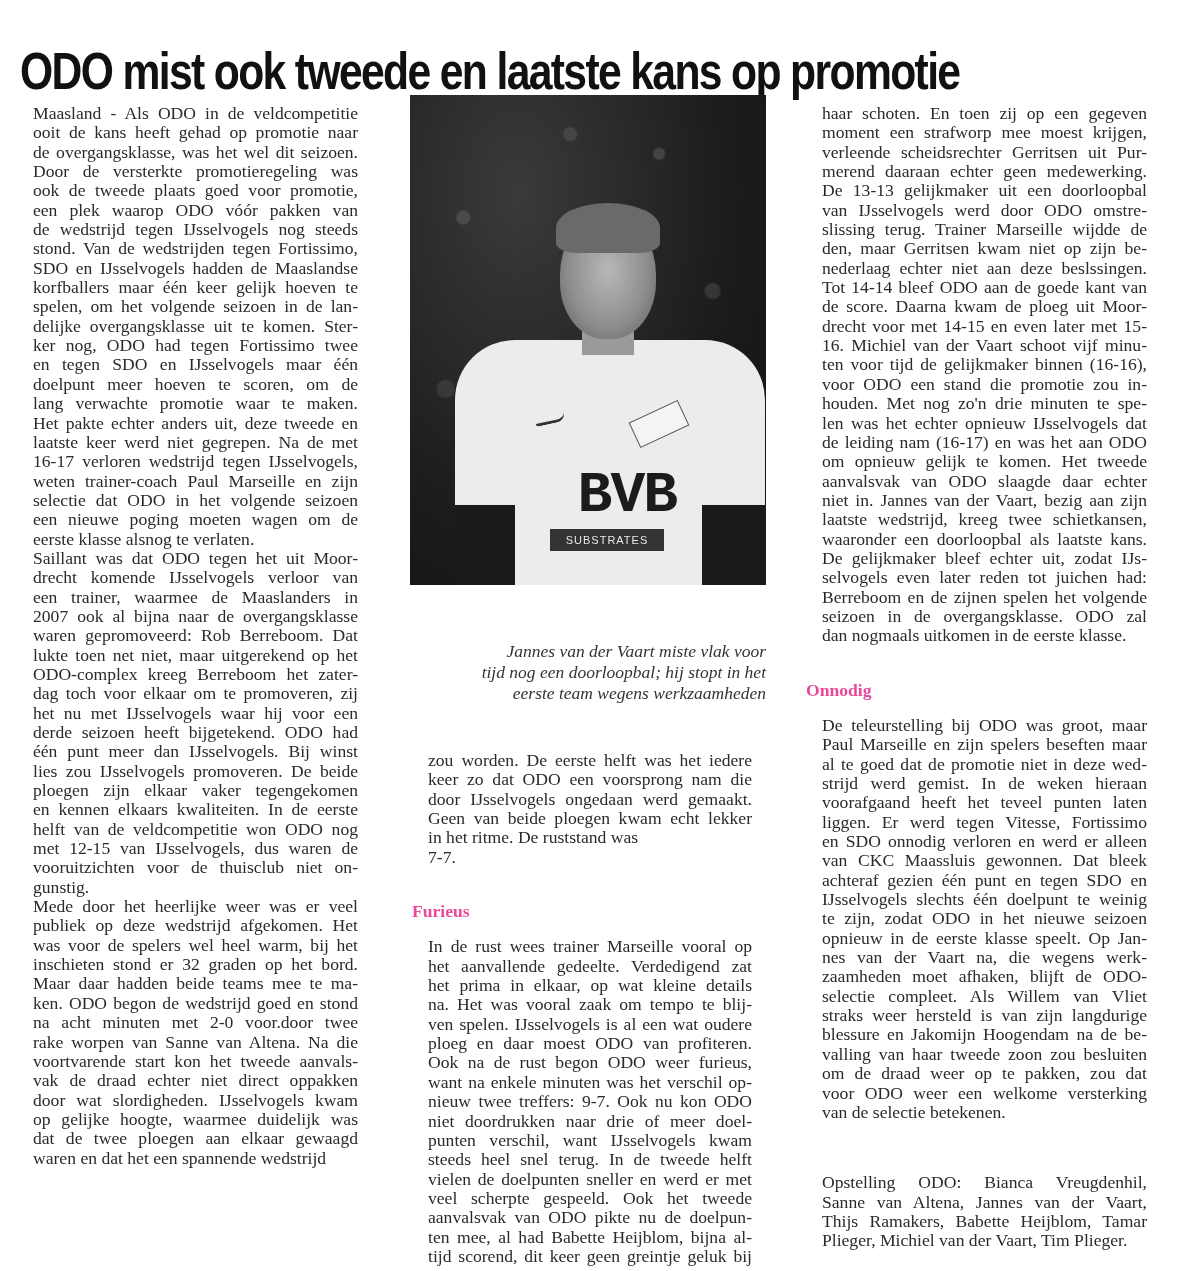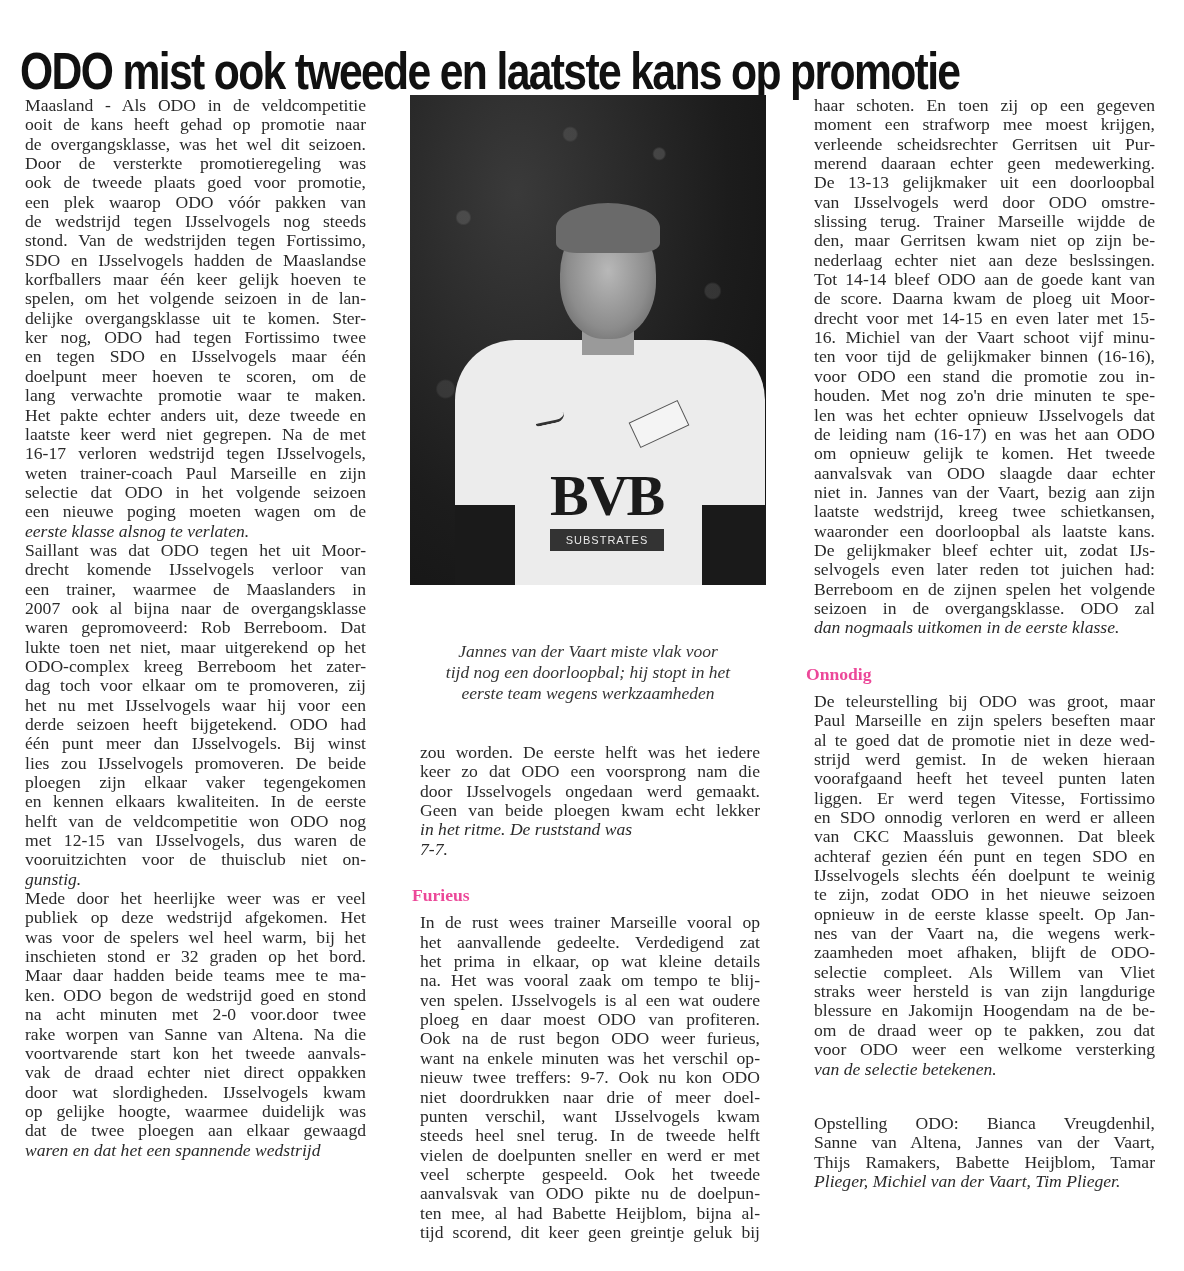--- a/index.html
+++ b/index.html
@@ -13,23 +13,23 @@
     position: absolute; left: 20px; top: 4px; width: 1150px;
     font-family: "Liberation Sans", "DejaVu Sans", sans-serif;
     font-weight: bold; font-size: 52px; line-height: 64px;
     letter-spacing: -2px; color: #111; white-space: nowrap;
     transform: scaleX(0.82); transform-origin: left top;
   }
   .col {
     position: absolute; font-size: 17.6px; line-height: 19.35px;
     text-align: justify; color: #2a2a2a;
   }
-  .col p { margin: 8px; }
+  .col p { margin: 16px; }
   .col .line { display: block; text-align: justify; text-align-last: justify; white-space: nowrap; }
-  .col .line.last { text-align-last: left; font-style: italic; }
+  .col .line.last { text-align-last: left; }
   .col1 { left: 17px; top: 88px; width: 357px; }
   .col2 { left: 412px; top: 735px; width: 356px; }
   .col3 { left: 806px; top: 88px; width: 357px; }
   .subhead { font-weight: bold; display: block; color: #ec4899; }
   .spacer { display: block; height: 19px; }
   .photo {
     position: absolute; left: 410px; top: 95px; width: 356px; height: 490px;
     background: radial-gradient(ellipse at 30% 20%, #3a3a3a 0%, #1c1c1c 60%, #111 100%);
     overflow: hidden;
   }
@@ -63,35 +63,35 @@
   .photo .swoosh {
     position: absolute; left: 125px; top: 320px; width: 30px; height: 6px;
     border-bottom: 3px solid #333; border-radius: 0 0 30px 10px; transform: rotate(-12deg);
   }
   .photo .badge {
     position: absolute; left: 222px; top: 315px; width: 52px; height: 26px;
     border: 1px solid #555; background: #f4f4f4; transform: rotate(-25deg);
   }
   .photo .sponsor {
     position: absolute; left: 140px; top: 372px; width: 126px;
-    font-family: Liberation Serif, serif;
+    font-family: Liberation Mono, monospace;
     font-weight: bold; font-size: 58px; line-height: 58px; color: #1b1b1b;
-    letter-spacing: -2px; text-align: left;
+    letter-spacing: -2px; text-align: right;
   }
   .photo .sponsor-sub {
     position: absolute; left: 140px; top: 434px; width: 114px; height: 22px;
     background: #333; color: #e8e8e8;
     font-family: "Liberation Sans", "DejaVu Sans", sans-serif;
     font-size: 11px; line-height: 22px; text-align: center; letter-spacing: 1px;
   }
   .caption {
     position: absolute; left: 410px; top: 641px; width: 356px;
     font-style: italic; font-size: 17.5px; line-height: 21px; text-align: center; color: #333;
   }
-  .caption span { display: block; }
+  .caption span { display: block; text-align: right; }
 </style>
 </head>
 <body>
 
 <h1 class="headline">ODO mist ook tweede en laatste kans op promotie</h1>
 
 <div class="col col1">
   <p>
       <span class="line">Maasland - Als ODO in de veldcompetitie</span>
       <span class="line">ooit de kans heeft gehad op promotie naar</span>
@@ -247,20 +247,21 @@
       <span class="line">van CKC Maassluis gewonnen. Dat bleek</span>
       <span class="line">achteraf gezien één punt en tegen SDO en</span>
       <span class="line">IJsselvogels slechts één doelpunt te weinig</span>
       <span class="line">te zijn, zodat ODO in het nieuwe seizoen</span>
       <span class="line">opnieuw in de eerste klasse speelt. Op Jan-</span>
       <span class="line">nes van der Vaart na, die wegens werk-</span>
       <span class="line">zaamheden moet afhaken, blijft de ODO-</span>
       <span class="line">selectie compleet. Als Willem van Vliet</span>
       <span class="line">straks weer hersteld is van zijn langdurige</span>
       <span class="line">blessure en Jakomijn Hoogendam na de be-</span>
+      <span class="line">valling van haar tweede zoon zou besluiten</span>
       <span class="line">om de draad weer op te pakken, zou dat</span>
       <span class="line">voor ODO weer een welkome versterking</span>
       <span class="line last">van de selectie betekenen.</span>
     </p>
   <span class="spacer"></span>
   <p>
       <span class="line">Opstelling ODO: Bianca Vreugdenhil,</span>
       <span class="line">Sanne van Altena, Jannes van der Vaart,</span>
       <span class="line">Thijs Ramakers, Babette Heijblom, Tamar</span>
       <span class="line last">Plieger, Michiel van der Vaart, Tim Plieger.</span>

